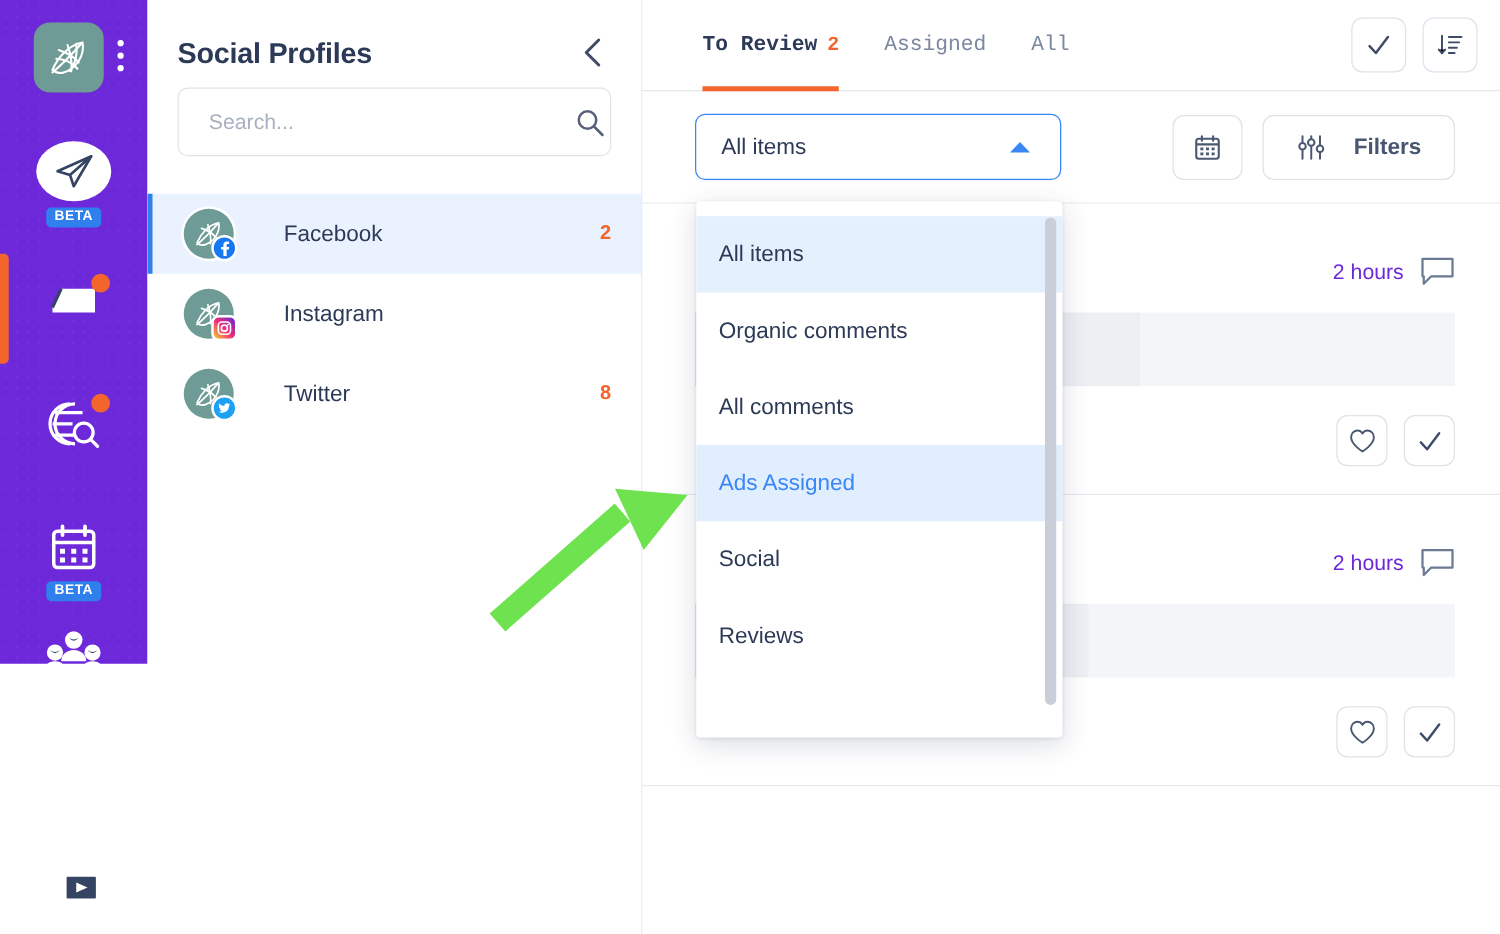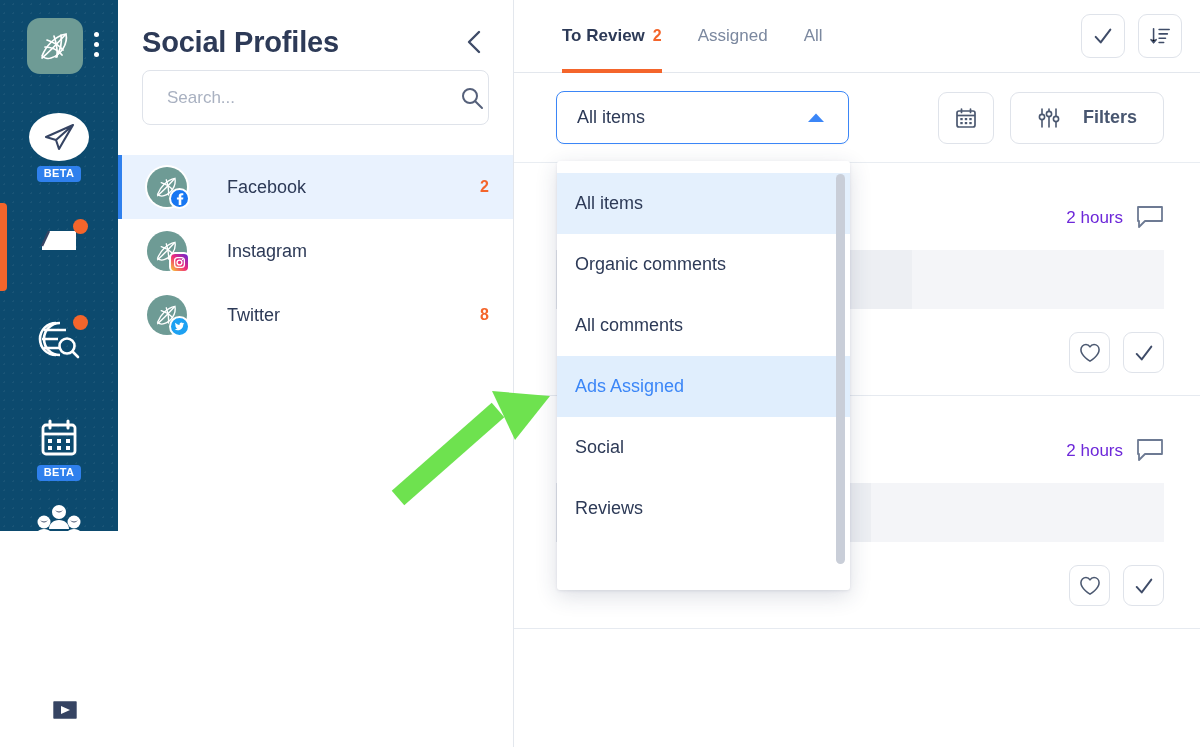--- a/index.html
+++ b/index.html
@@ -8,21 +8,21 @@
     font-family: "Liberation Sans", sans-serif;
     background: #ffffff;
     overflow: hidden;
   }
   #app { position: relative; width: 1200px; height: 747px; display: flex; }
 
   
   .rail {
     position: relative;
     width: 118px; height: 531px;
-    background: #0c4a6e;
+    background: #6d28d9;
     flex: 0 0 118px;
   }
   .rail-dots-bg {
     position: absolute; inset: 0;
     background-image: radial-gradient(rgba(255,255,255,0.055) 1px, transparent 1px);
     background-size: 9px 9px;
     pointer-events: none;
   }
   .rail-active-strip {
     position: absolute; left: 0; top: 203px;
@@ -78,21 +78,21 @@
     width: 396px; height: 747px;
     flex: 0 0 396px;
     background: #ffffff;
     border-right: 1px solid #e3e7ed;
   }
   .profiles-head {
     display: flex; align-items: center; justify-content: space-between;
     padding: 25px 24px 0 24px;
   }
   .profiles-title {
-    font-size: 29px; font-weight: bold; color: #2d3a57; letter-spacing: -0.2px;
+    font-size: 23px; font-weight: bold; color: #2d3a57; letter-spacing: -0.2px;
   }
   .collapse-btn { cursor: pointer; padding: 4px 6px; display:flex; }
 
   .search-box {
     margin: 11px 24px 0 24px;
     height: 55px;
     border: 1px solid #dfe3ea;
     border-radius: 8px;
     display: flex; align-items: center;
     padding: 0 4px 0 24px;
@@ -156,20 +156,21 @@
     border-bottom: 1px solid #e3e7ed;
     display: flex; align-items: center;
     padding: 0 18px 0 48px;
   }
   .tab {
     position: relative;
     font-size: 17px; color: #7b889f;
     margin-right: 36px;
     height: 73px; display: flex; align-items: center;
     cursor: pointer;
+    font-family: Liberation Mono, monospace;
   }
   .tab.active { color: #2d3a57; font-weight: bold; }
   .tab.active::after {
     content: ""; position: absolute; left: 0; right: 0; bottom: 0;
     height: 4px; background: #f4652b;
   }
   .tab-badge { margin-left: 8px; color: #f4652b; font-weight: bold; font-size: 16px; }
   .tabbar-spacer { flex: 1; }
   .sq-btn {
     width: 44px; height: 44px;

